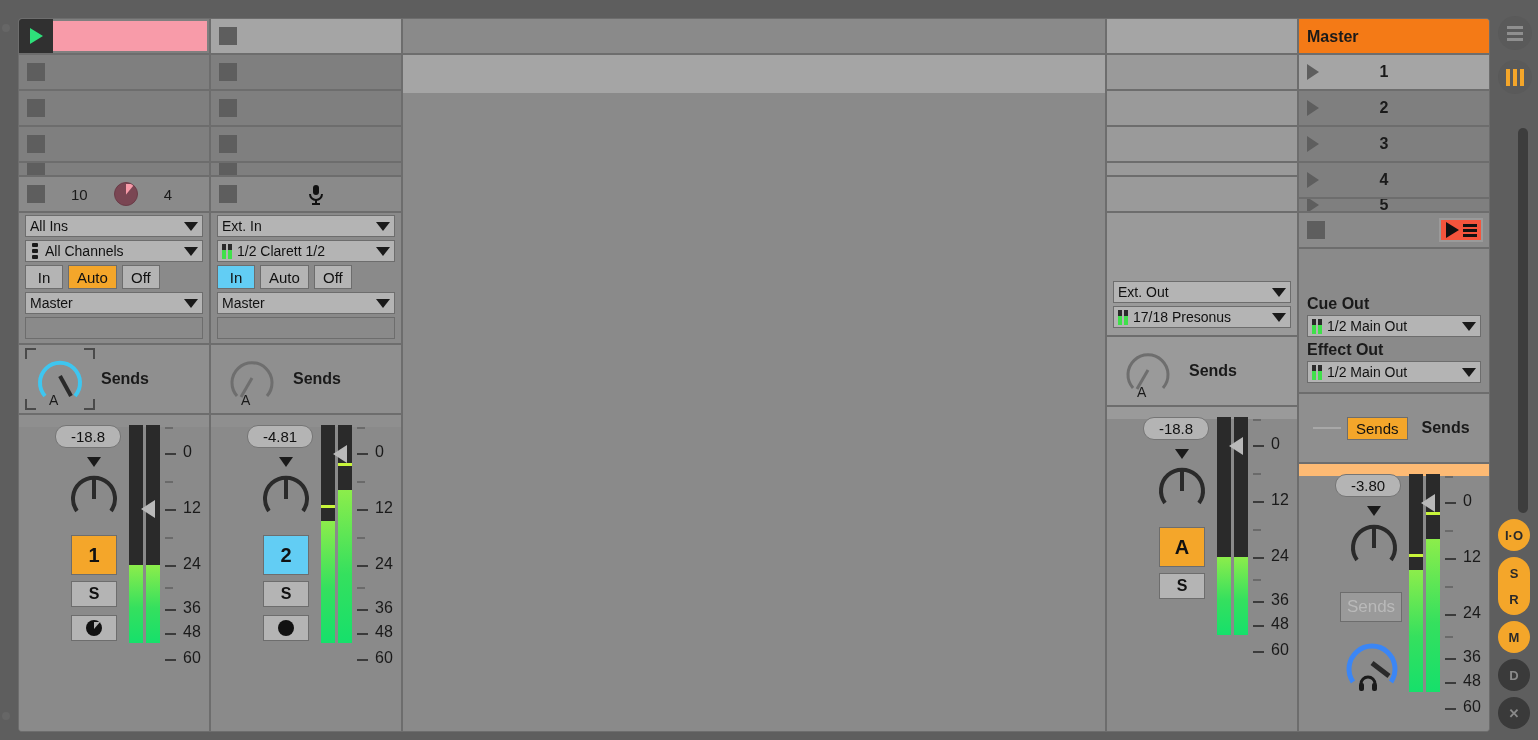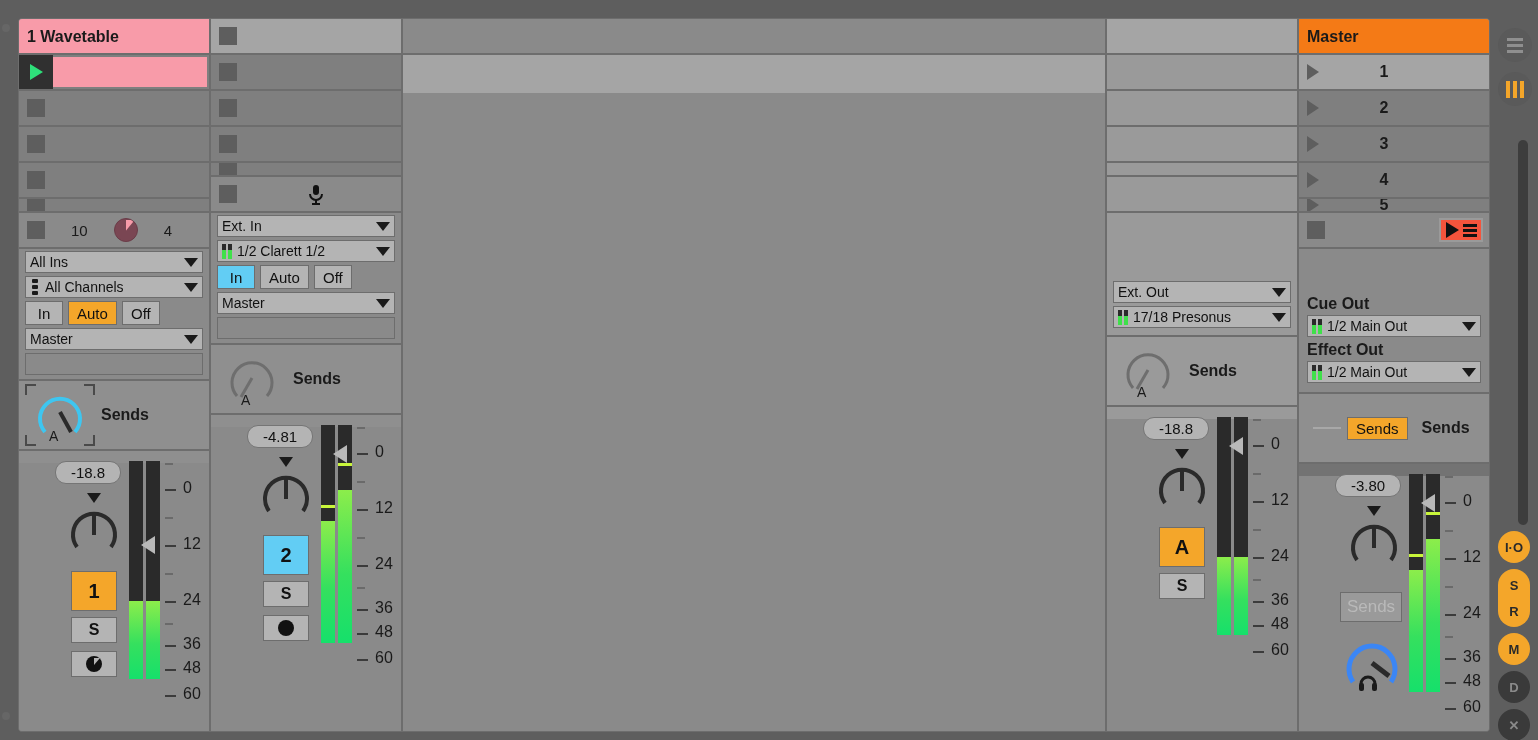--- a/index.html
+++ b/index.html
@@ -149,21 +149,21 @@
   .sel-brackets i:nth-child(4){ right:0; bottom:0; border-right:2px solid #4a4a4a; border-bottom:2px solid #4a4a4a;}
   .sends-label { font-size: 16px; font-weight: bold; color: #1a1a1a; margin-left: 14px; }
   .postbtn {
     background: #f4a62a; border: 1px solid #6d6d6d; color: #111;
     font-size: 15px; padding: 2px 8px; margin-left: 6px;
   }
   .dash { width: 28px; height: 2px; background: #a8a8a8; }
 
   
   .mixer { position: relative; flex: 1; background: #8f8f8f; padding: 12px 0 0 0; }
-  .mixer.darker { background: #737373; text-decoration: underline; }
+  .mixer.darker { background: #fdba74; text-decoration: underline; }
   .vol-badge {
     position: absolute; left: 36px; top: 10px;
     background: #b4b4b4; border: 1px solid #757575; border-radius: 11px;
     font-size: 15px; color: #111; padding: 2px 10px; min-width: 66px; text-align: center;
   }
   .pan { position: absolute; left: 47px; top: 50px; width: 56px; height: 56px; }
   .pan-tri {
     position: absolute; left: 50%; top: -8px; margin-left: -7px;
     width: 0; height: 0;
     border-left: 7px solid transparent; border-right: 7px solid transparent;
@@ -236,21 +236,21 @@
     position: absolute; right: 6px; top: 5px;
     width: 44px; height: 24px; background: #f4543c;
     border: 2px solid #9a9a9a;
     display: flex; align-items: center; justify-content: center; gap: 4px;
   }
   .scenelaunch .tri { width:0;height:0;border-left:13px solid #111;border-top:8px solid transparent;border-bottom:8px solid transparent;}
   .scenelaunch .lines { display: flex; flex-direction: column; gap: 2px; }
   .scenelaunch .lines i { width: 14px; height: 3px; background: #111; display: block; }
 
   
-  .rail { position: absolute; right: 0; top: 12px; width: 48px; height: 556px; }
+  .rail { position: absolute; right: 0; top: 0; width: 48px; height: 556px; }
   .railbtn {
     position: absolute; left: 8px; width: 32px; height: 32px;
     border-radius: 50%;
     display: flex; align-items: center; justify-content: center;
     font-size: 13px; font-weight: bold; color: #2a2a2a;
   }
   .railbtn.amber { background: #f4a62a; }
   .railbtn.dark { background: #3a3a3a; color: #8a8a8a; }
   .railbtn.sq-top { border-radius: 50% 50% 3px 3px; }
   .railbtn.sq-bot { border-radius: 3px 3px 50% 50%; }
@@ -271,21 +271,20 @@
   .cornerdot { position: absolute; width: 8px; height: 8px; border-radius: 50%; background: #666; }
 </style>
 </head>
 <body>
 
 <div class="app">
 
   <div class="session">
 
     <div class="track">
-      <div class="t-name" style="background:#f89ba9">1 Wavetable</div>
       <div class="slots">
         <div class="slot">
           <div class="clipcell clip-pink"></div>
           <div class="playbtn">
               <i class="tri-green"></i>
             </div>
         </div>
         <div class="slot">
             <div class="stopbtn"></div>
           </div>

